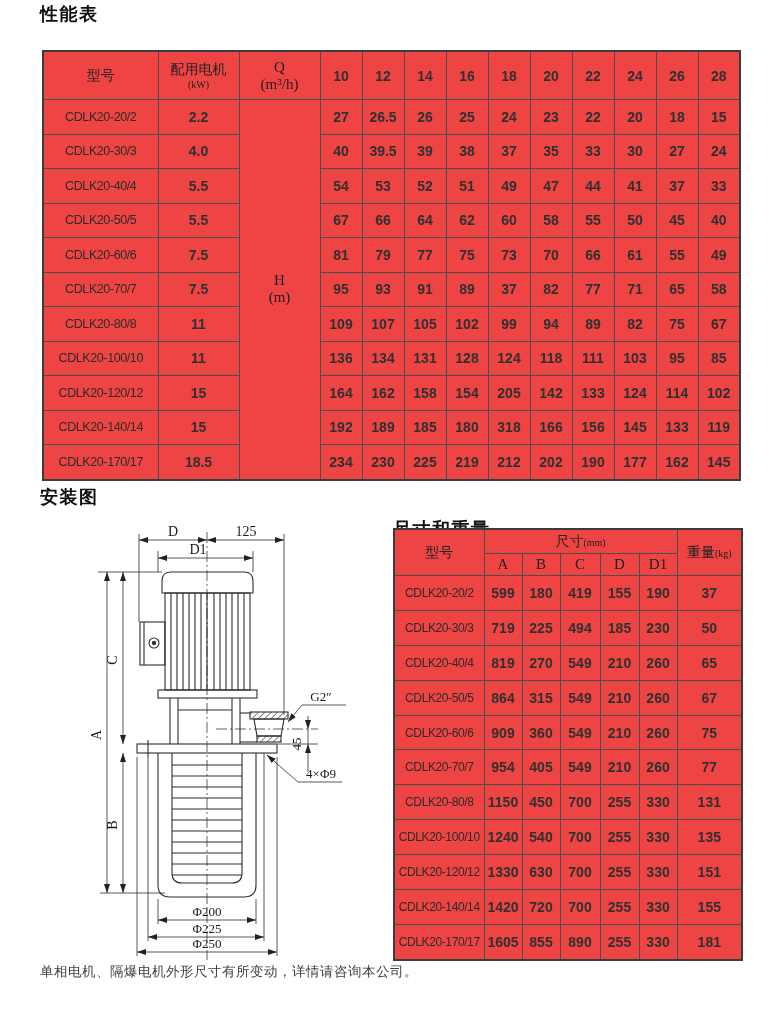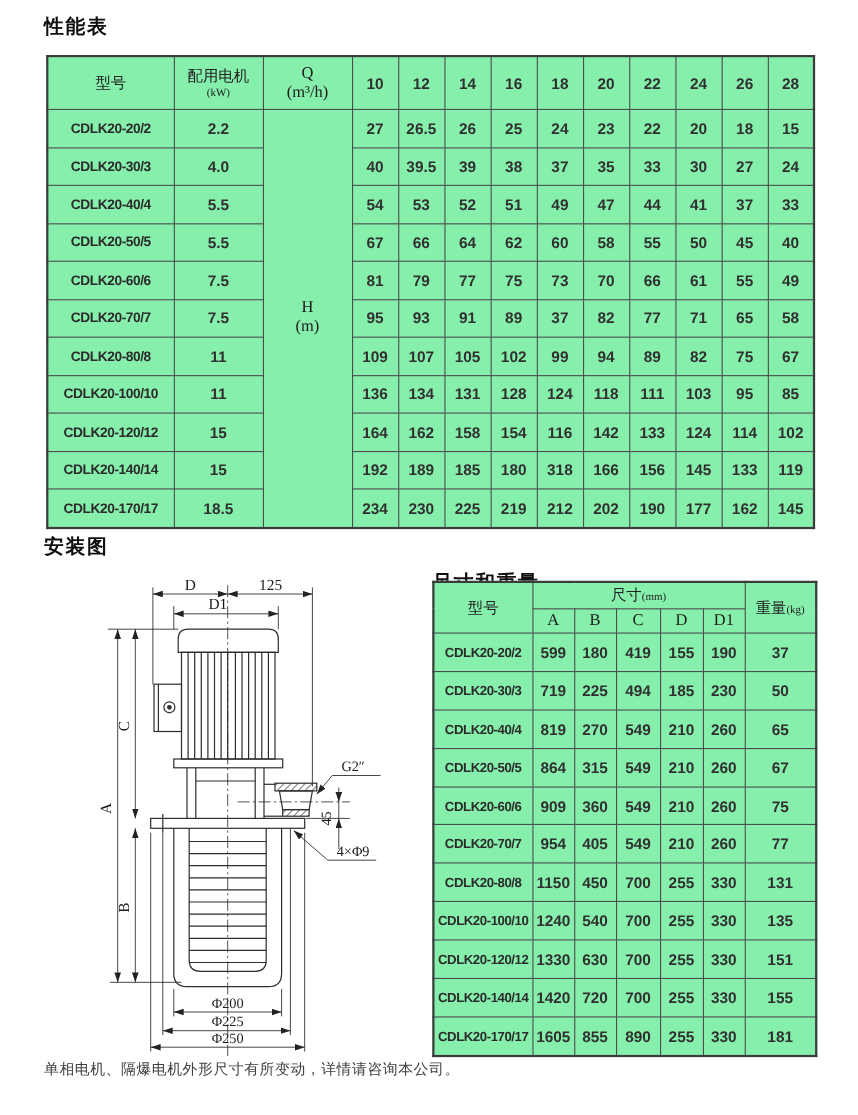--- a/index.html
+++ b/index.html
@@ -3,36 +3,36 @@
 <meta charset="utf-8">
 <style>
   html,body{margin:0;padding:0;}
   body{
     width:780px;height:1014px;position:relative;background:#ffffff;
     font-family:"Liberation Sans",sans-serif;color:#1d1d1d;overflow:hidden;
   }
   .sec-title{
     position:absolute;font-size:18px;font-weight:bold;color:#0f0f0f;letter-spacing:1.5px;
   }
-  #title-perf{left:40px;top:12px;text-align:center;}
+  #title-perf{left:40px;top:2px;text-align:center;}
   #title-install{left:40px;top:485px;}
   #title-dims{left:393px;top:517px;}
 
-  table{border-collapse:collapse;position:absolute;table-layout:fixed;background:#86efac;}
+  table{border-collapse:collapse;position:absolute;table-layout:fixed;background:#ef4444;}
   table{border:2px solid #3c3c3c;}
   td,th{border:1px solid #4c4c4c;text-align:center;vertical-align:middle;padding:0;font-weight:normal;overflow:hidden;}
 
   
   #perf{left:42px;top:50px;width:697px;}
   #perf .c-model{width:115px;} #perf .c-power{width:81px;} #perf .c-q{width:81px;} #perf .c-f{width:42px;}
   #perf th{height:47px;}
   #perf td{height:33.5px;}
   .hdr{font-size:14px;color:#222;font-weight:normal;}
   .num{font-size:14px;font-weight:bold;color:#303030;font-family:"Liberation Sans",sans-serif;}
-  .model{font-size:12.5px;font-weight:bold;color:#2b2b2b;letter-spacing:-0.4px;}
+  .model{font-size:12.5px;font-weight:normal;color:#2b2b2b;letter-spacing:-0.4px;}
   .serif-unit{font-family:"Liberation Serif",serif;font-size:15px;line-height:1.12;color:#1c1c1c;font-weight:normal;}
   .serif-sub{font-family:"Liberation Serif",serif;font-size:10px;font-weight:normal;color:#1c1c1c;}
 
   
   #dims{left:393px;top:528px;width:348px;}
   #dims .d-model{width:90px;} #dims .d-a{width:38px;} #dims .d-b{width:38px;} #dims .d-c{width:40px;}
   #dims .d-d{width:39px;} #dims .d-d1{width:38px;} #dims .d-w{width:65px;}
   #dims th.r1{height:22px;} #dims th.r2{height:21px;}
   #dims th.span2{height:45px;}
   #dims td{height:33.9px;}
@@ -210,21 +210,21 @@
         <td class="num">95</td>
         <td class="num">85</td>
       </tr>
       <tr>
         <td class="model">CDLK20-120/12</td>
         <td class="num">15</td>
         <td class="num">164</td>
         <td class="num">162</td>
         <td class="num">158</td>
         <td class="num">154</td>
-        <td class="num">116</td>
+        <td class="num">205</td>
         <td class="num">142</td>
         <td class="num">133</td>
         <td class="num">124</td>
         <td class="num">114</td>
         <td class="num">102</td>
       </tr>
       <tr>
         <td class="model">CDLK20-140/14</td>
         <td class="num">15</td>
         <td class="num">192</td>

